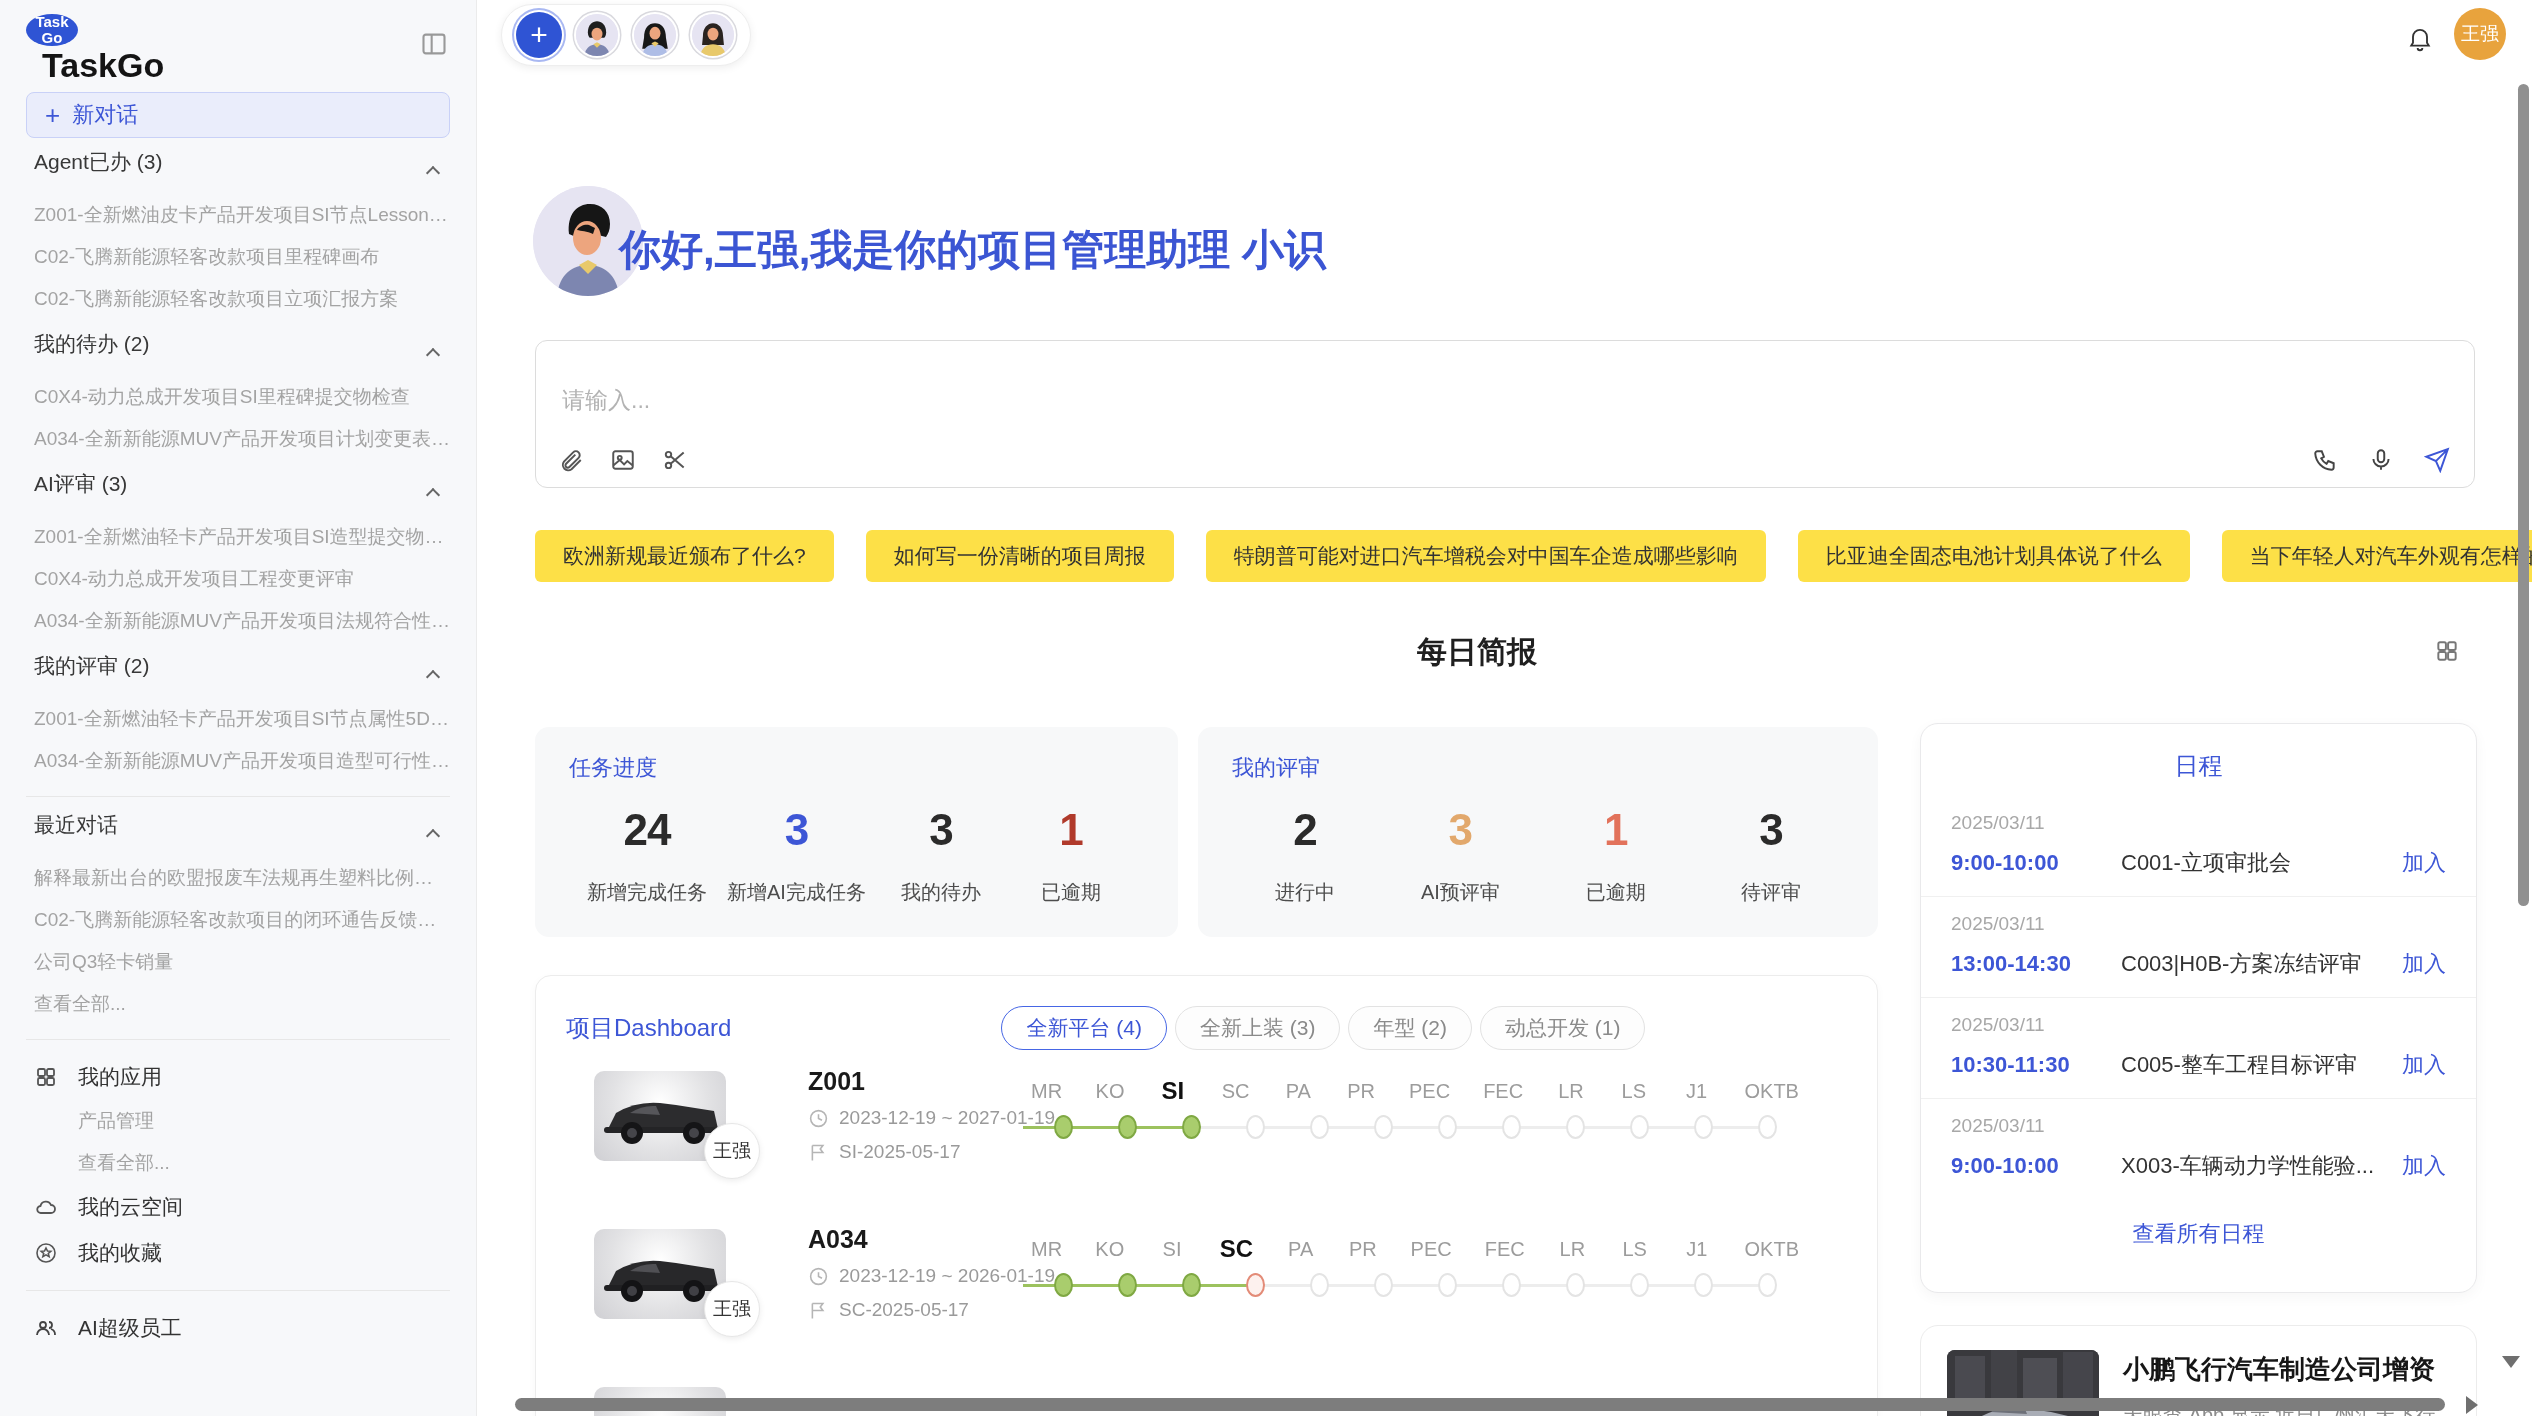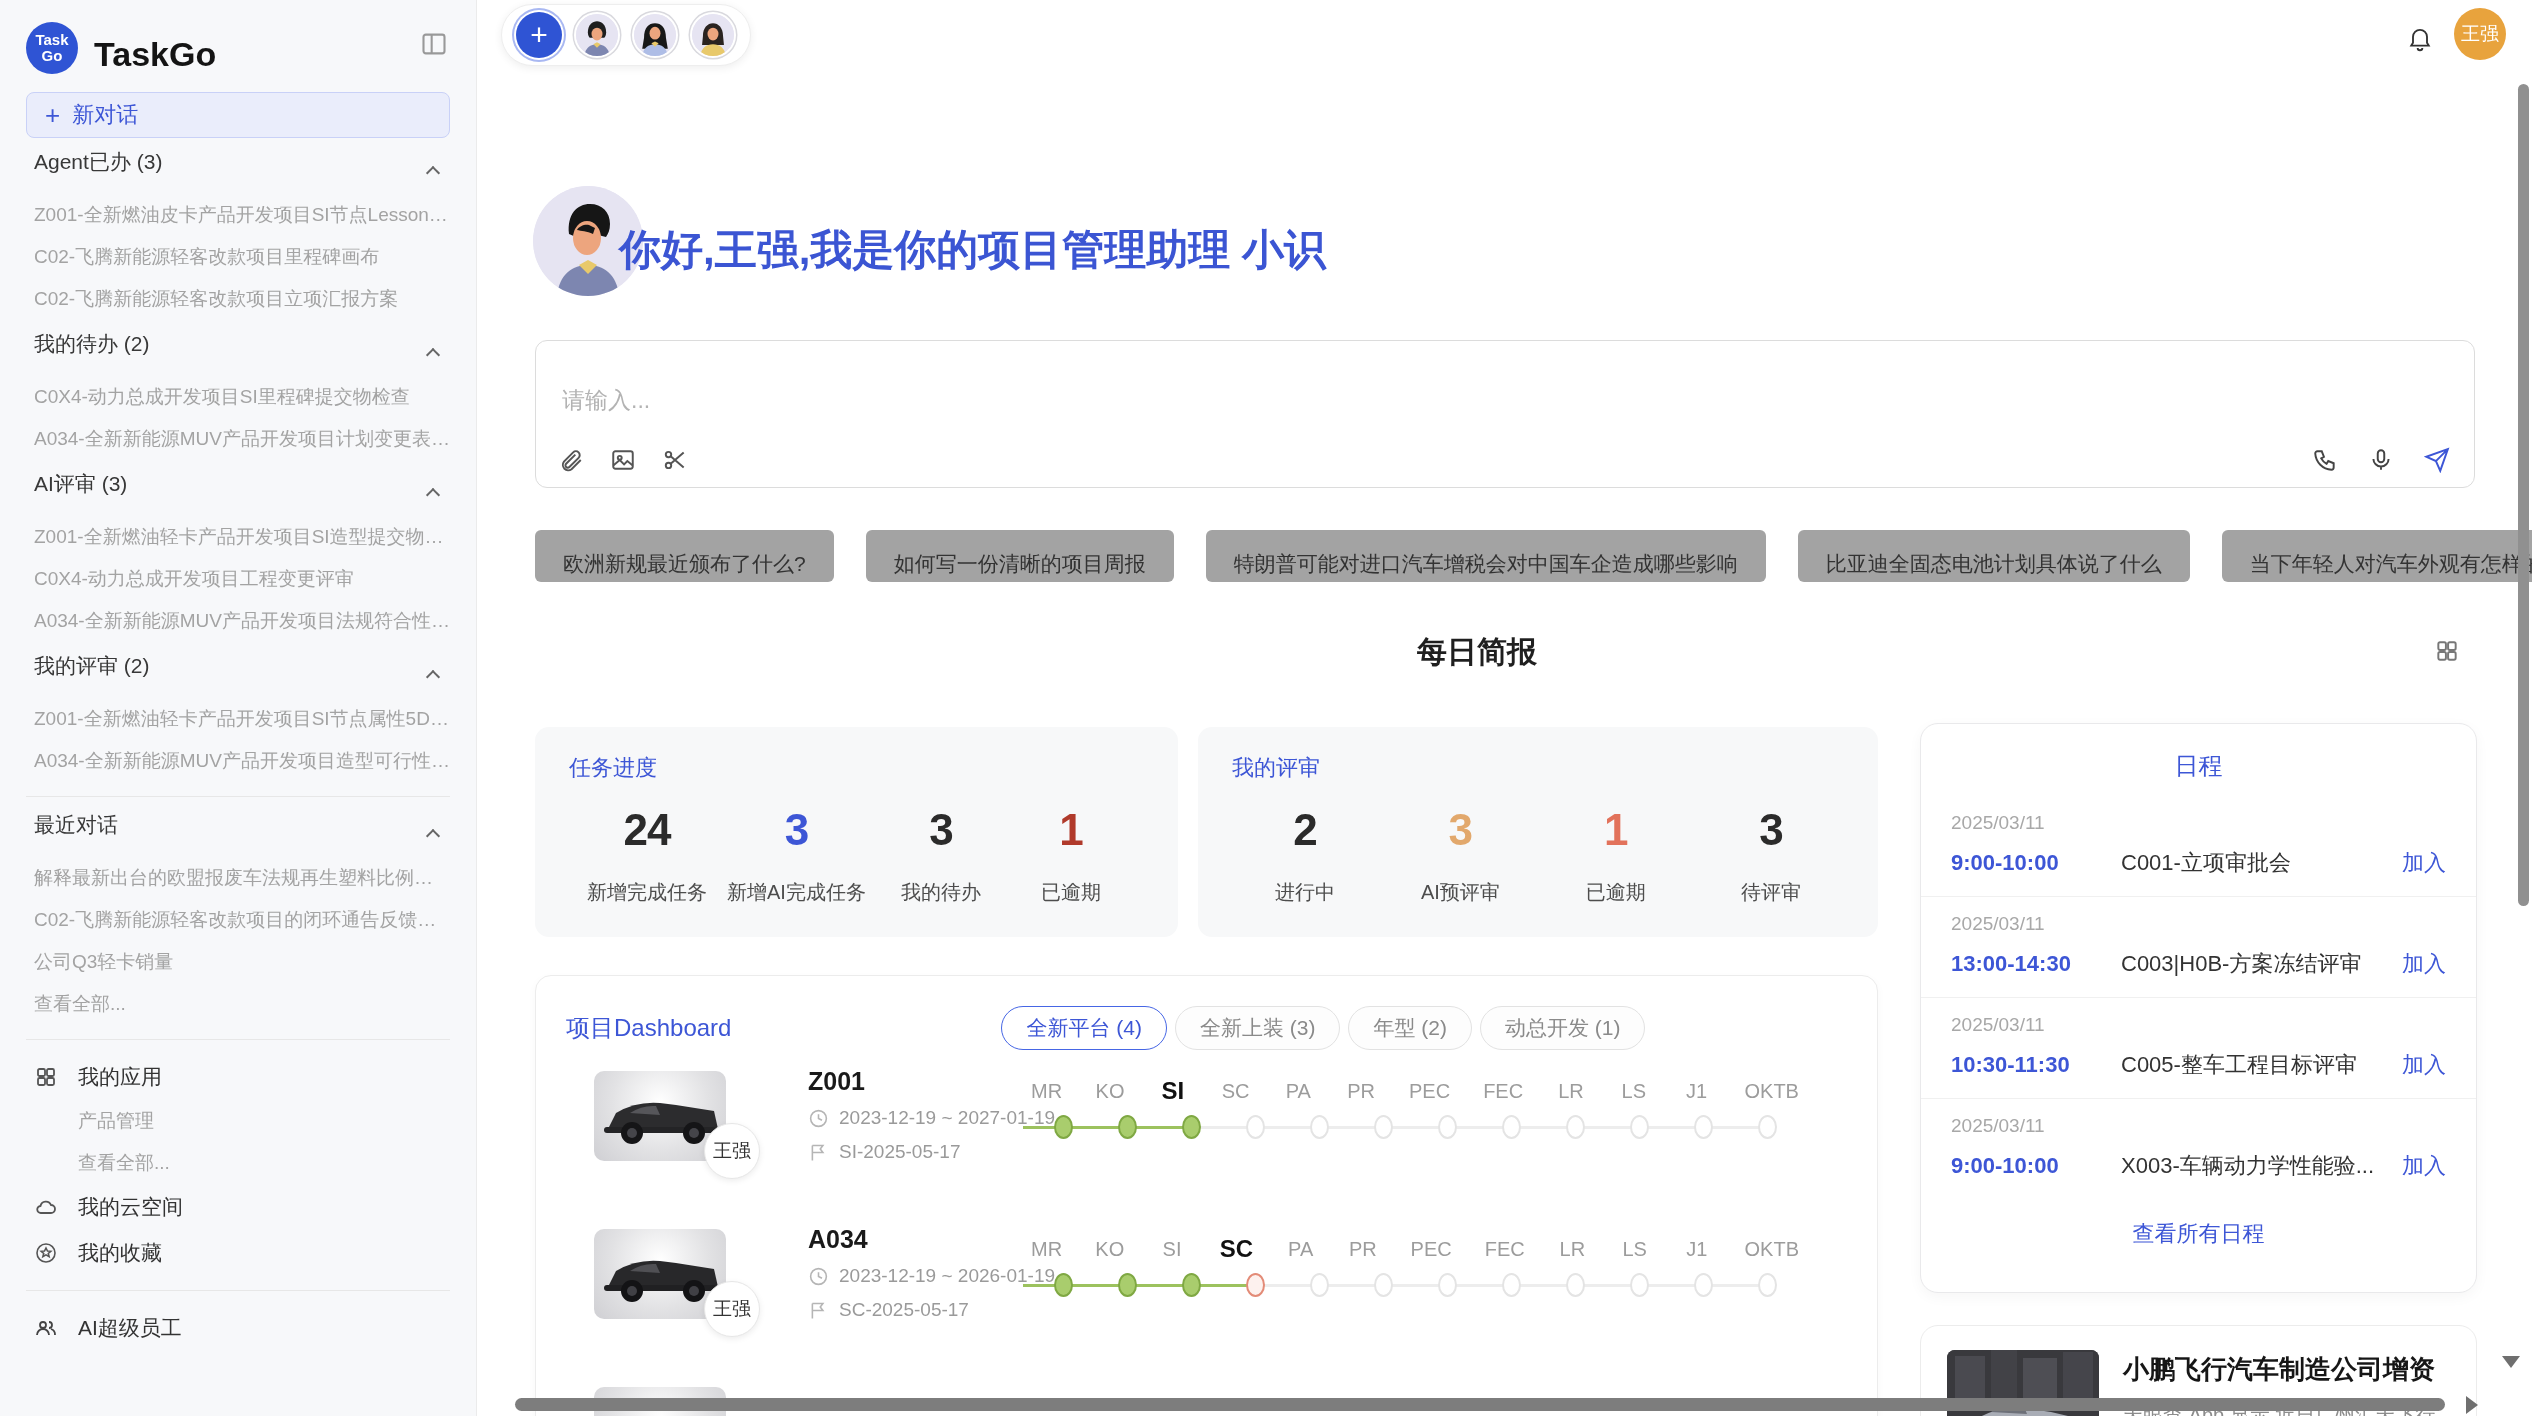--- a/index.html
+++ b/index.html
@@ -2,21 +2,21 @@
 <html><head>
 <meta charset="utf-8">
 <style>
   * { margin:0; padding:0; box-sizing:border-box; }
   html,body { width:2532px; height:1416px; overflow:hidden; background:#fff;
     font-family:"Liberation Sans", sans-serif; color:#333; }
 
   
   #sidebar { position:absolute; left:0; top:0; width:477px; height:1416px;
     background:#f7f8fa; border-right:1px solid #ebebeb; padding:14px 26px 0 26px; overflow:hidden; }
-  .logo-row { display:flex; align-items:flex-end; height:60px; position:relative; }
+  .logo-row { display:flex; align-items:flex-start; height:60px; position:relative;flex-direction:column; }
   .logo-circle { width:52px; height:52px; border-radius:50%; background:#2f54d4; color:#fff;
     display:flex; flex-direction:column; align-items:center; justify-content:center;
     font-size:15px; line-height:16px; font-weight:bold; }
   .app-title { font-size:34px; font-weight:700; color:#141414; margin-left:16px; }
   .panel-toggle { position:absolute; right:2px; top:16px; width:28px; height:28px; cursor:pointer; }
   .newchat-btn { margin-top:18px; height:46px; border-radius:8px; background:#eaedfb;
     border:1px solid #c9d1f7; color:#3d56d6; font-size:22px; display:flex; align-items:center;
     padding-left:18px; cursor:pointer; }
   .newchat-plus { font-size:26px; margin-right:12px; font-weight:400; }
   .side-section { margin-top:10px; }
@@ -52,21 +52,21 @@
   .composer { position:absolute; left:58px; top:340px; width:1940px; height:148px;
     border:1px solid #dcdcdc; border-radius:12px; background:#fff; }
   .composer-input { position:absolute; left:14px; top:14px; width:1910px; height:90px; border:none; outline:none;
     font-size:23px; color:#333; font-family:"Liberation Sans",sans-serif; padding:26px 12px; background:transparent; }
   .composer-input::placeholder { color:#b3b3b3; }
   .comp-icons-left { position:absolute; left:22px; bottom:14px; display:flex; gap:26px; }
   .comp-icons-right { position:absolute; right:24px; bottom:14px; display:flex; gap:30px; }
   .comp-icon { width:26px; height:26px; cursor:pointer; }
 
   .chips { position:absolute; left:58px; top:530px; width:1940px; display:flex; gap:32px; }
-  .chip { height:52px; line-height:52px; background:#a3a3a3; border-radius:6px; padding:8px 28px;
+  .chip { height:52px; line-height:52px; background:#fde047; border-radius:6px; padding:0 28px;
     font-size:21px; color:#333; white-space:nowrap; cursor:pointer; }
 
   .brief-title { position:absolute; left:0; top:632px; width:2000px; text-align:center;
     font-size:30px; font-weight:700; color:#1f1f1f; }
   .brief-grid-icon { position:absolute; right:72px; top:638px; width:26px; height:26px; cursor:pointer; }
 
   .stat-card { position:absolute; top:727px; height:210px; background:#f7f8f9; border-radius:14px; padding:26px 34px; }
   #stat-card-1 { left:58px; width:643px; }
   #stat-card-2 { left:721px; width:680px; }
   .stat-card-title { font-size:22px; color:#3d56d6; }

